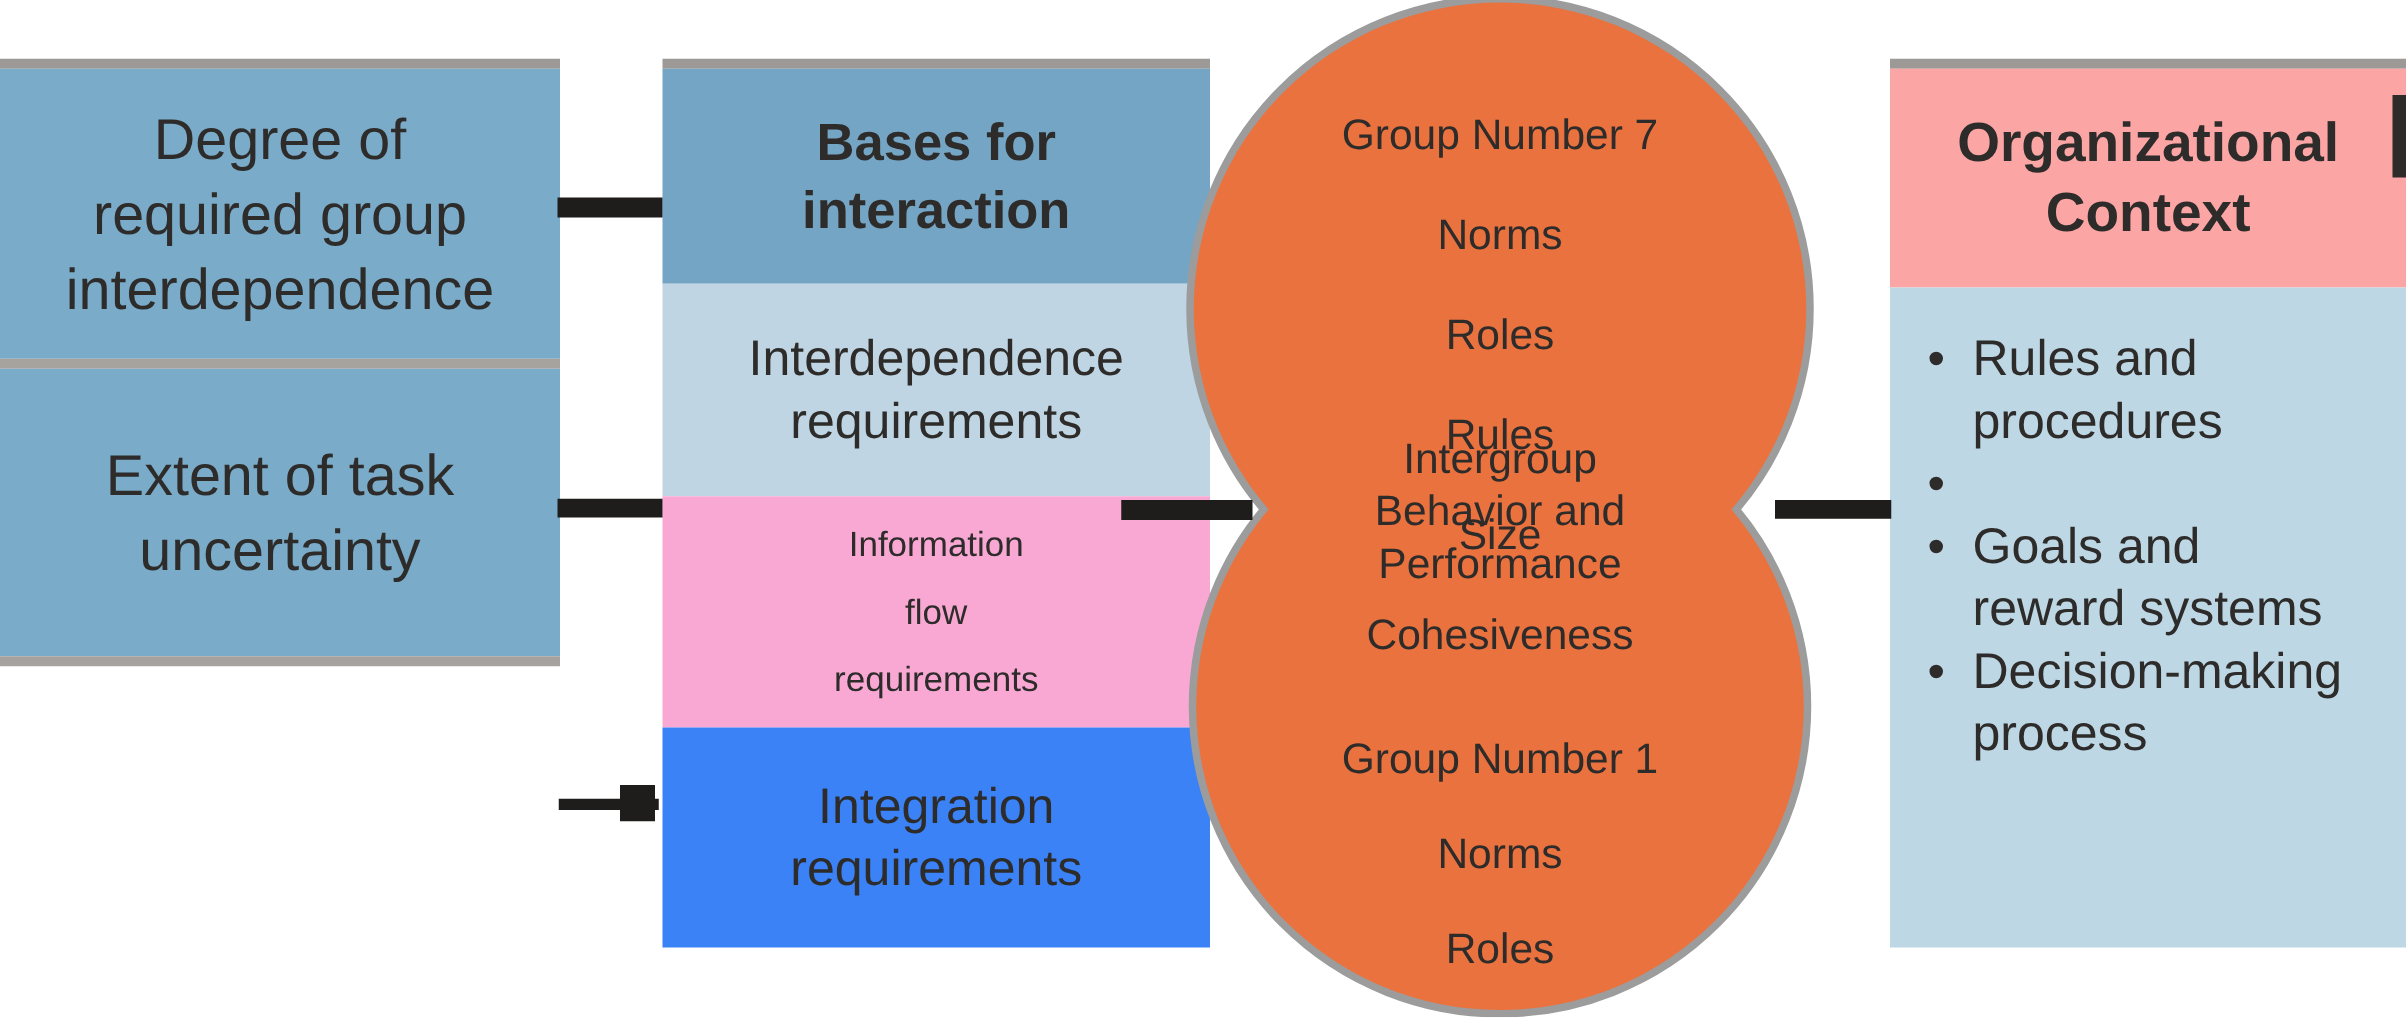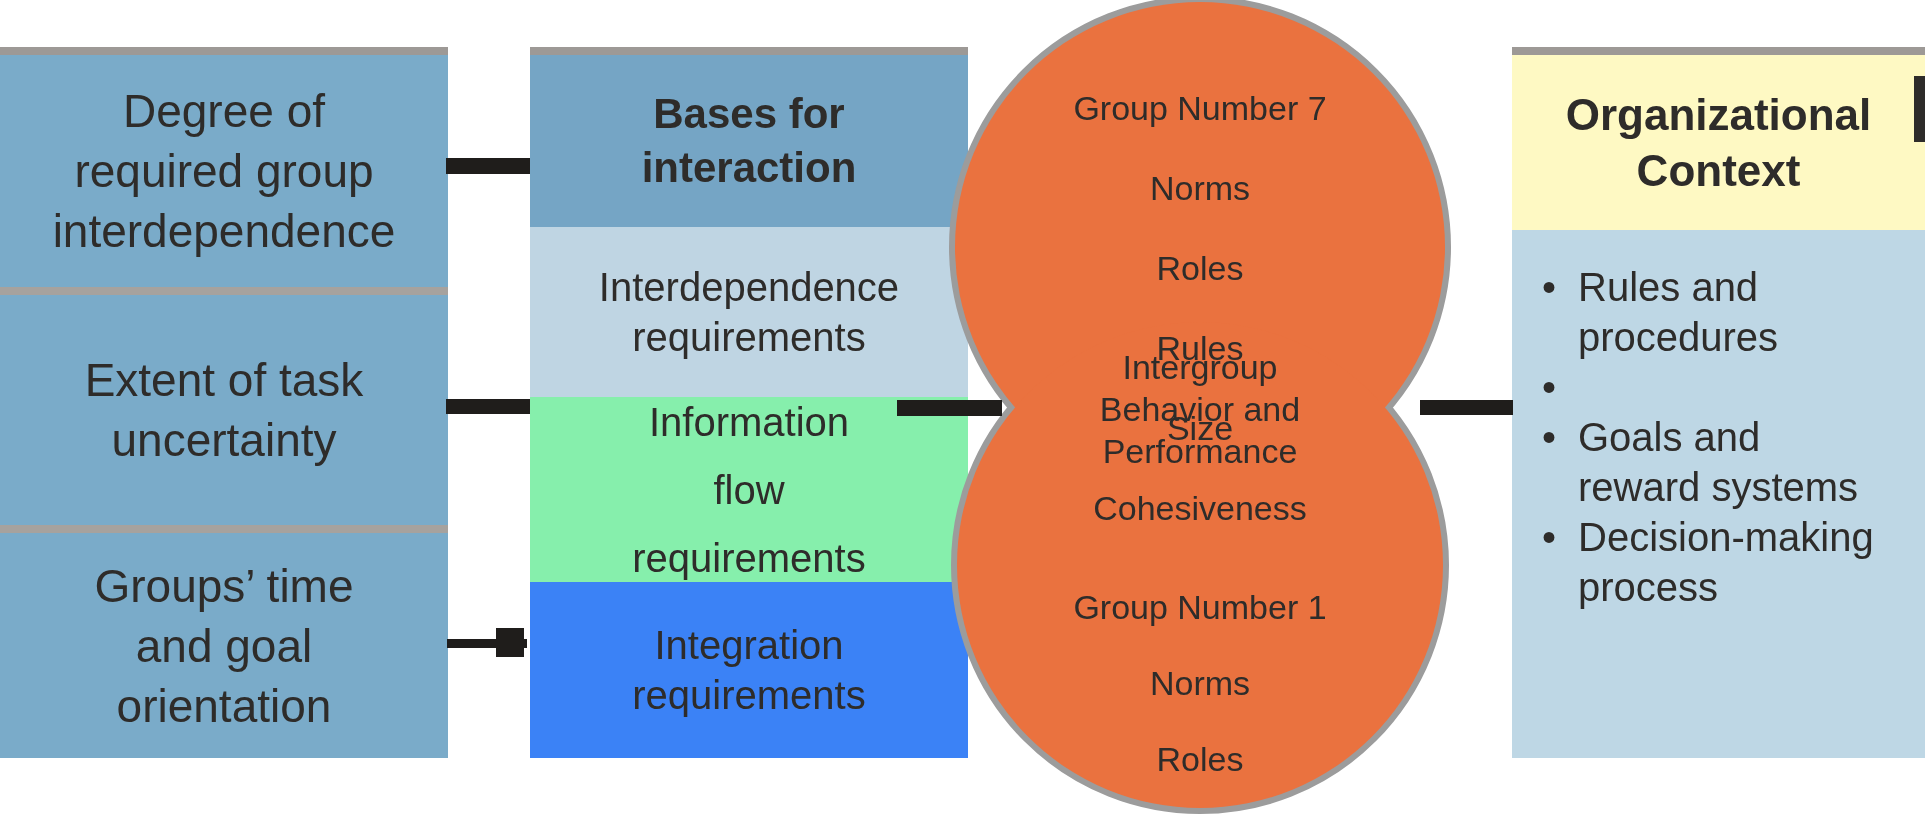--- a/index.html
+++ b/index.html
@@ -14,25 +14,25 @@
     white-space:pre-line;flex:none;
   }
   
   .col1{left:0;top:47px;width:448px;height:711px;}
   .col1 .sec{background:#7AABC9;font-size:46px;line-height:60px;}
   .divider{height:8px;background:#A6A29E;flex:none;}
   
   .col2{left:530px;top:47px;width:438px;height:711px;}
   .col2 .hdr{background:#75A5C5;font-weight:bold;font-size:42px;line-height:54px;height:172px;}
   .col2 .seca{background:#BFD5E3;font-size:40px;line-height:50px;height:170px;}
-  .col2 .secb{background:#86efac;font-size:40px;line-height:68px;height:185px;}
+  .col2 .secb{background:#f9a8d4;font-size:28px;line-height:54px;height:185px;}
   .col2 .secc{background:#3b82f6;font-size:40px;line-height:50px;height:176px;}
   
   .col4{left:1512px;top:47px;width:413px;height:711px;}
-  .col4 .hdr{background:#fef9c3;font-weight:bold;font-size:44px;line-height:56px;height:175px;}
+  .col4 .hdr{background:#fca5a5;font-weight:bold;font-size:44px;line-height:56px;height:175px;}
   .col4 .body{background:#BED7E5;flex:1;padding:32px 10px 0 30px;box-sizing:border-box;}
   .col4 ul{list-style:none;margin:0;padding:0;font-size:40px;line-height:50px;}
   .col4 li{display:flex;align-items:flex-start;}
   .col4 .bullet{flex:none;width:36px;}
   .col4 .item-text{white-space:pre-line;}
   
   .venn{position:absolute;left:0;top:0;width:1925px;height:814px;}
   
   .ctext{position:absolute;left:1000px;width:400px;text-align:center;font-size:34px;white-space:pre-line;}
   .ctext .line{display:block;}
@@ -60,25 +60,20 @@
       <span>Degree of
 required group
 interdependence</span>
     </div>
     <div class="divider"></div>
     <div class="sec" style="height:230px">
       <span>Extent of task
 uncertainty</span>
     </div>
     <div class="divider"></div>
-    <div class="sec" style="height:225px">
-      <span>Groups’ time
-and goal
-orientation</span>
-    </div>
   </div>
 
   <div class="box col2">
     <div class="shadow-top"></div>
     <div class="sec hdr">
       <span>Bases for
 interaction</span>
     </div>
     <div class="sec seca">
       <span>Interdependence

